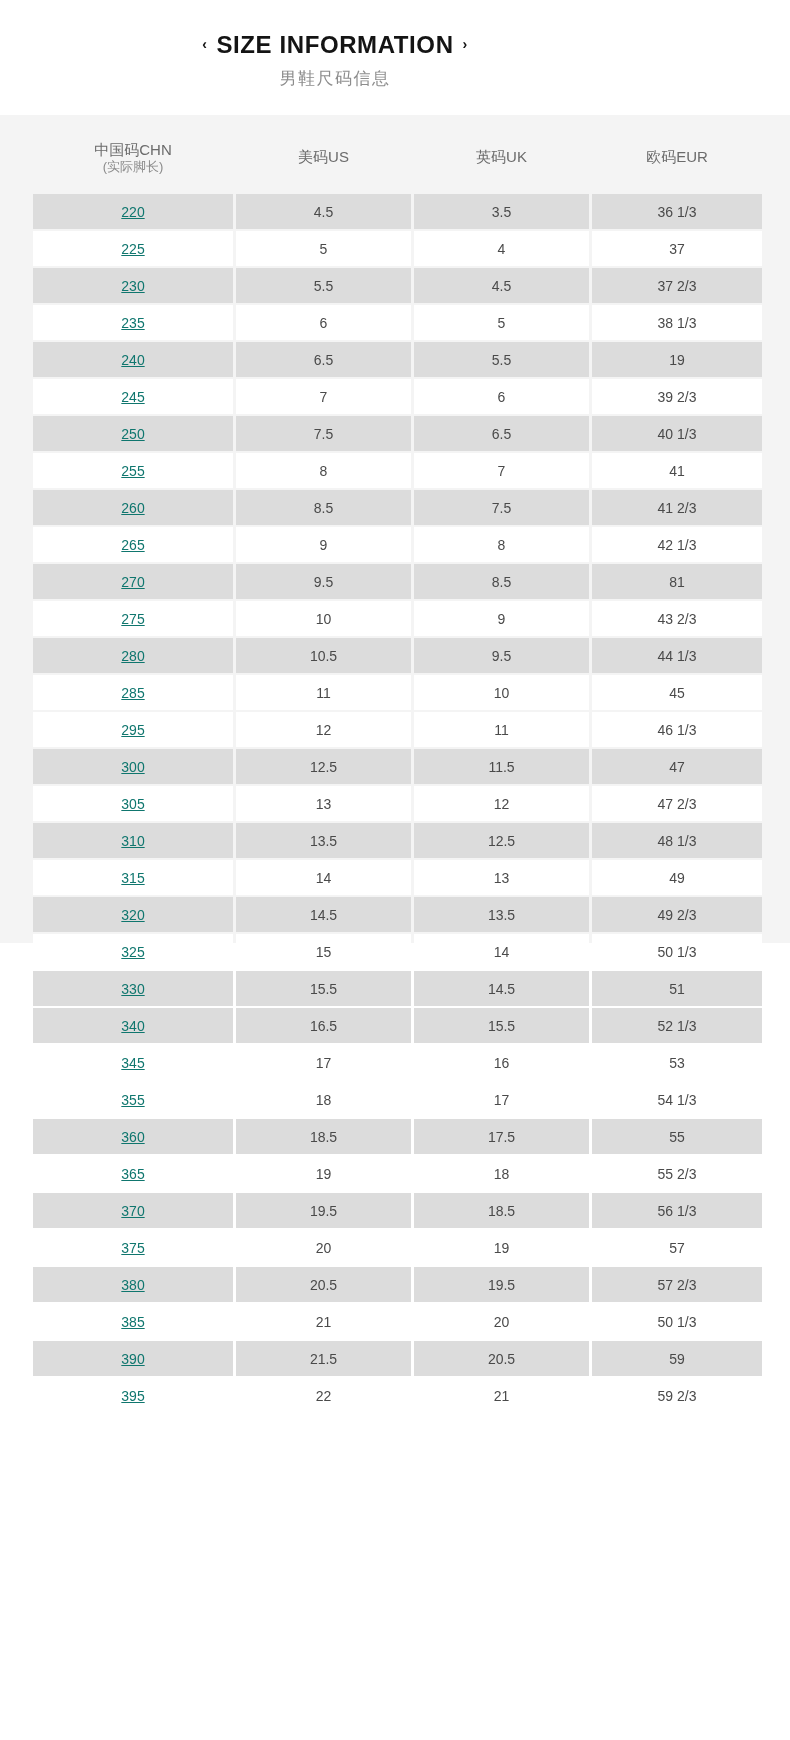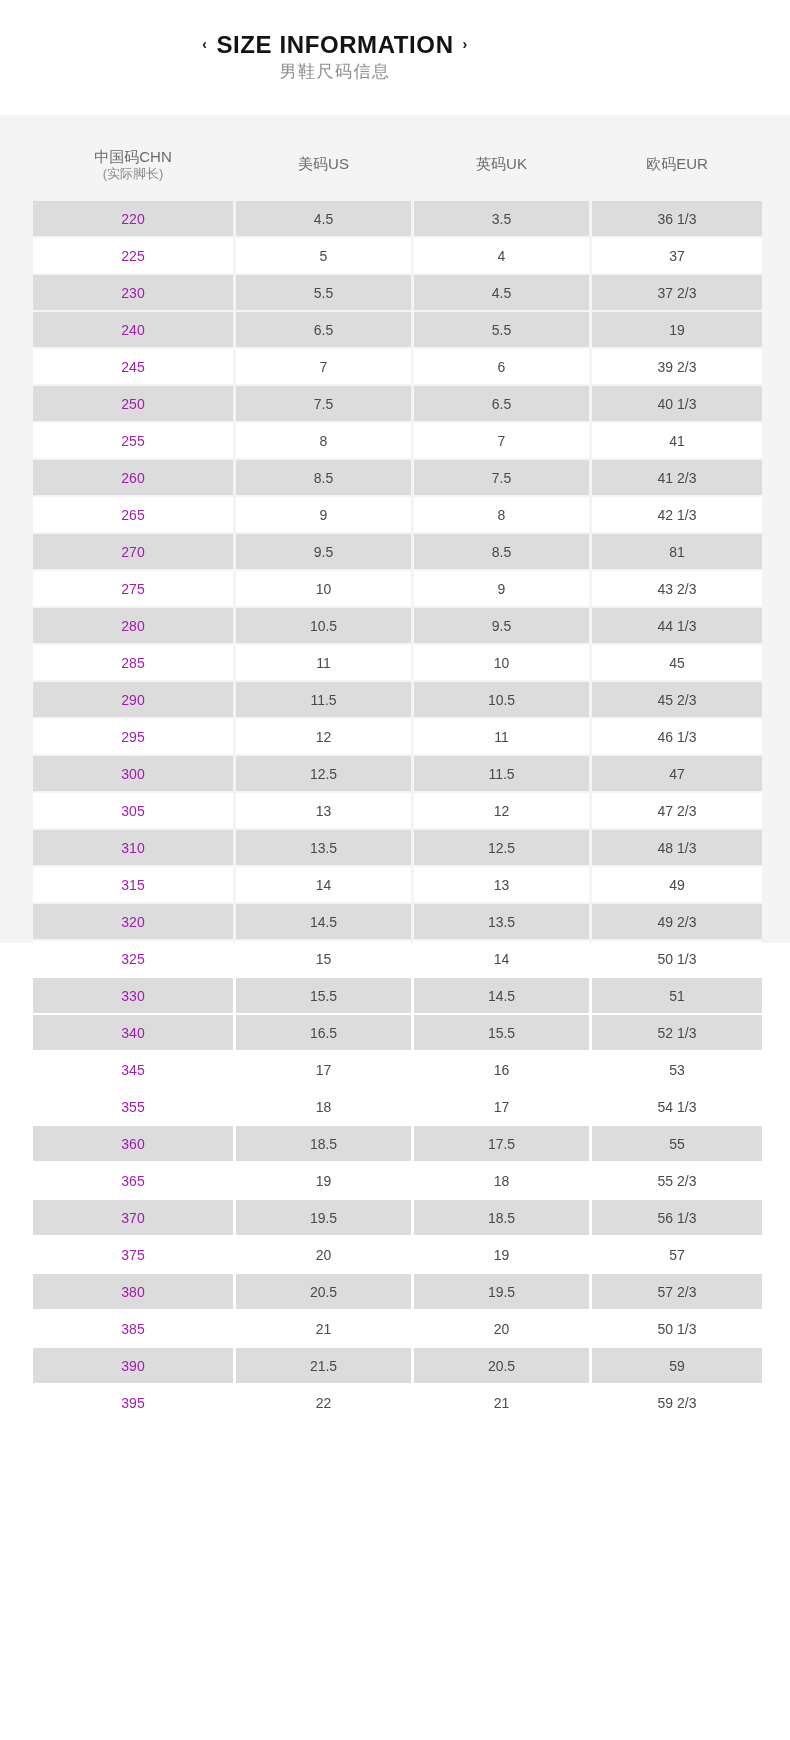--- a/index.html
+++ b/index.html
@@ -38,40 +38,40 @@
   .title-deco {
     display: inline-block;
     color: #141414;
     font-size: 14px;
     vertical-align: 4px;
     font-weight: bold;
   }
   .title-deco.left { margin-right: 9px; }
   .title-deco.right { margin-left: 9px; }
   .title-sub {
-    margin-top: 1px;
+    margin-top: 8px;
     font-size: 17px;
     color: #8d8d8d;
     letter-spacing: 1.5px;
     line-height: 22px;
   }
 
   
   .table-backdrop {
     position: absolute;
     top: 115px; left: 0;
     width: 790px;
     height: 828px;
     background: #f4f4f4;
   }
 
   
   .table-wrap {
     position: absolute;
-    top: 126px;
+    top: 119px;
     left: 30px;
     width: 726px;
   }
 
   .size-table {
     width: 726px;
     border-collapse: separate;
     border-spacing: 3px 2px;
     table-layout: fixed;
   }
@@ -98,21 +98,22 @@
     height: 35px;
     text-align: center;
     vertical-align: middle;
     font-size: 14px;
     color: #4a4a4a;
     padding: 0;
     background: #ffffff;
   }
   .size-table tbody tr.shade td { background: #dcdcdc; }
   .size-table tbody td.chn {
-    color: #a21caf;
+    color: #0f766e;
+    text-decoration: underline;
   }
 </style>
 </head>
 <body>
 
 <div class="page">
 
   <div class="title-block">
     <div class="title-main">
       <span class="title-deco left">‹</span><span>SIZE INFORMATION</span><span class="title-deco right">›</span>
@@ -159,20 +160,26 @@
             <td class="us">5</td>
             <td class="uk">4</td>
             <td class="eur">37</td>
           </tr>
           <tr class="shade">
             <td class="chn">230</td>
             <td class="us">5.5</td>
             <td class="uk">4.5</td>
             <td class="eur">37 2/3</td>
           </tr>
+          <tr>
+            <td class="chn">235</td>
+            <td class="us">6</td>
+            <td class="uk">5</td>
+            <td class="eur">38 1/3</td>
+          </tr>
           <tr class="shade">
             <td class="chn">240</td>
             <td class="us">6.5</td>
             <td class="uk">5.5</td>
             <td class="eur">19</td>
           </tr>
           <tr>
             <td class="chn">245</td>
             <td class="us">7</td>
             <td class="uk">6</td>
@@ -219,26 +226,20 @@
             <td class="us">10.5</td>
             <td class="uk">9.5</td>
             <td class="eur">44 1/3</td>
           </tr>
           <tr>
             <td class="chn">285</td>
             <td class="us">11</td>
             <td class="uk">10</td>
             <td class="eur">45</td>
           </tr>
-          <tr class="shade">
-            <td class="chn">290</td>
-            <td class="us">11.5</td>
-            <td class="uk">10.5</td>
-            <td class="eur">45 2/3</td>
-          </tr>
           <tr>
             <td class="chn">295</td>
             <td class="us">12</td>
             <td class="uk">11</td>
             <td class="eur">46 1/3</td>
           </tr>
           <tr class="shade">
             <td class="chn">300</td>
             <td class="us">12.5</td>
             <td class="uk">11.5</td>

